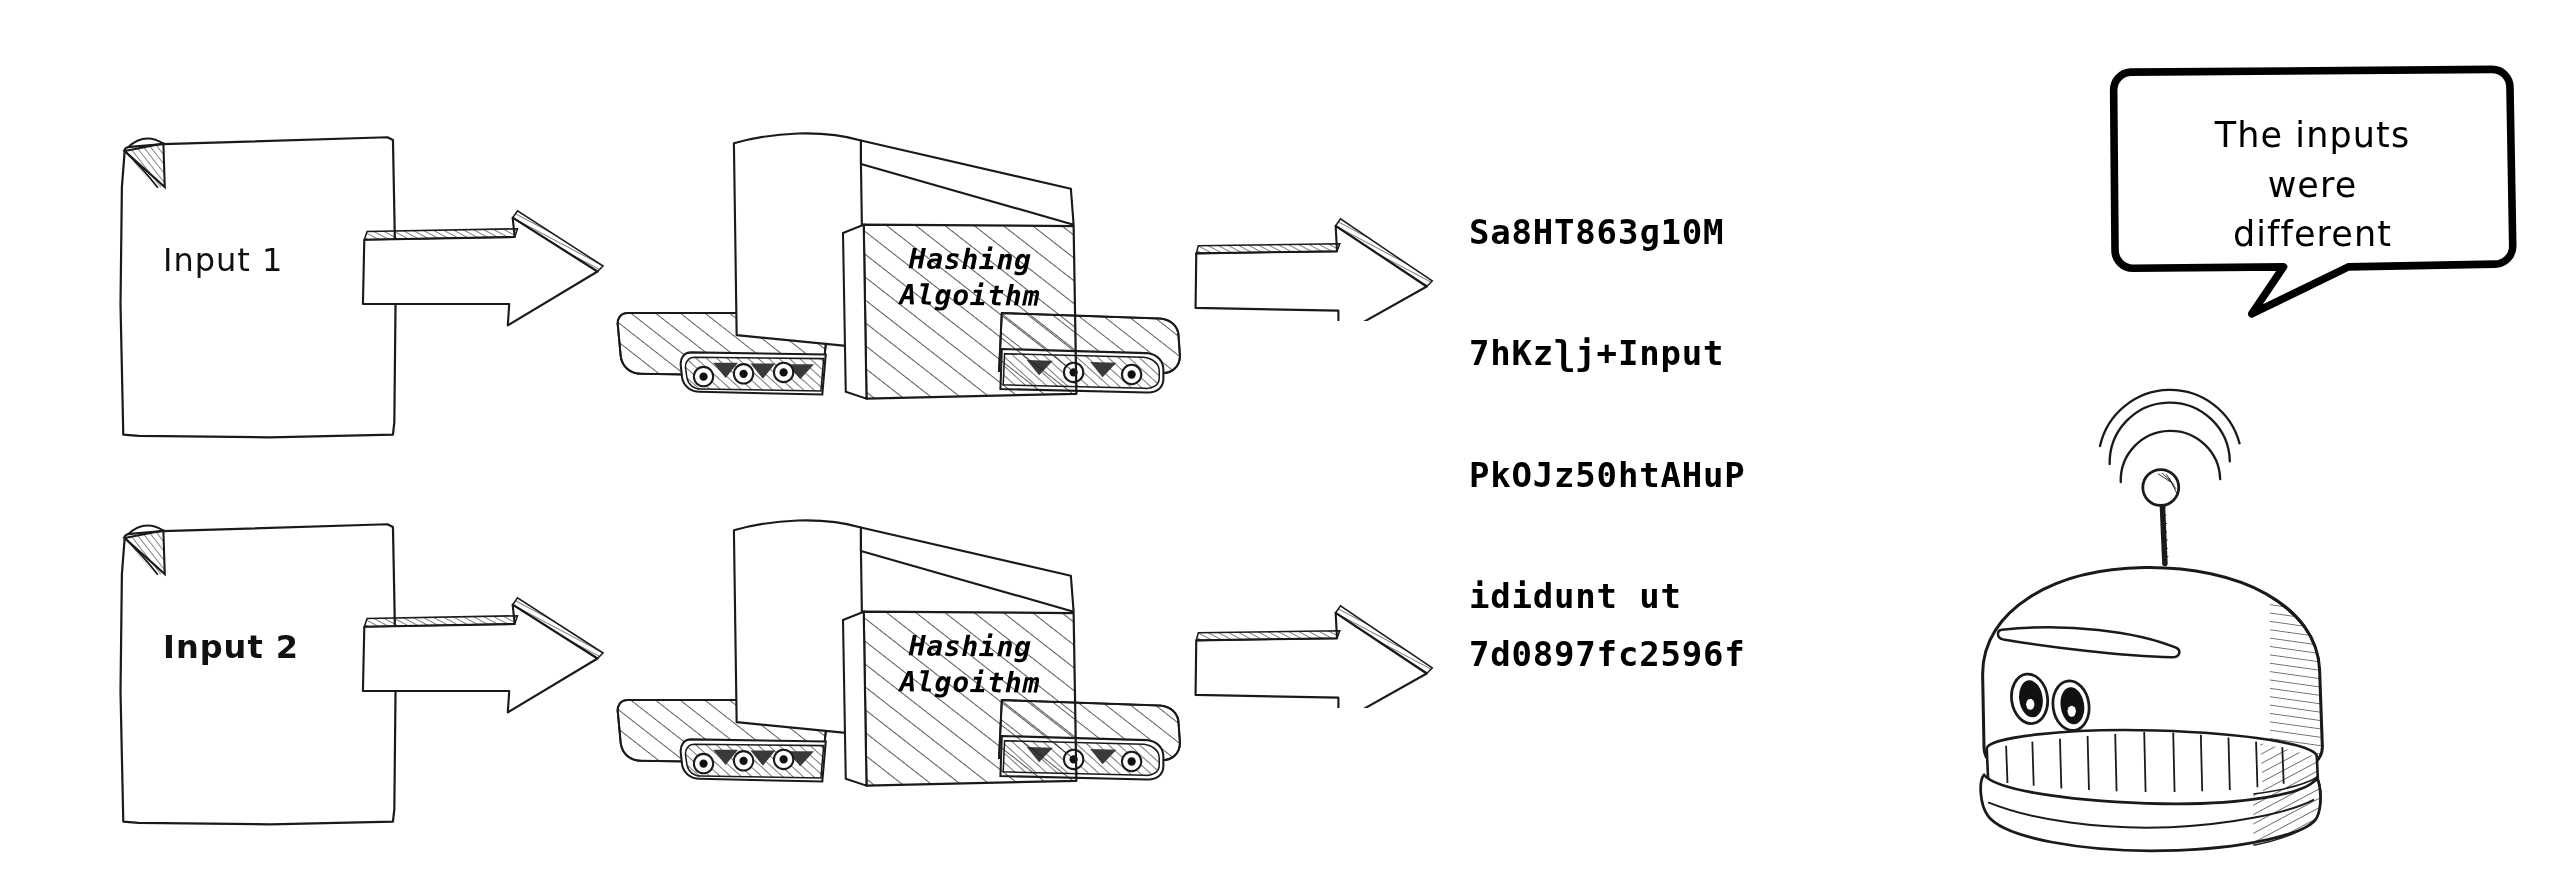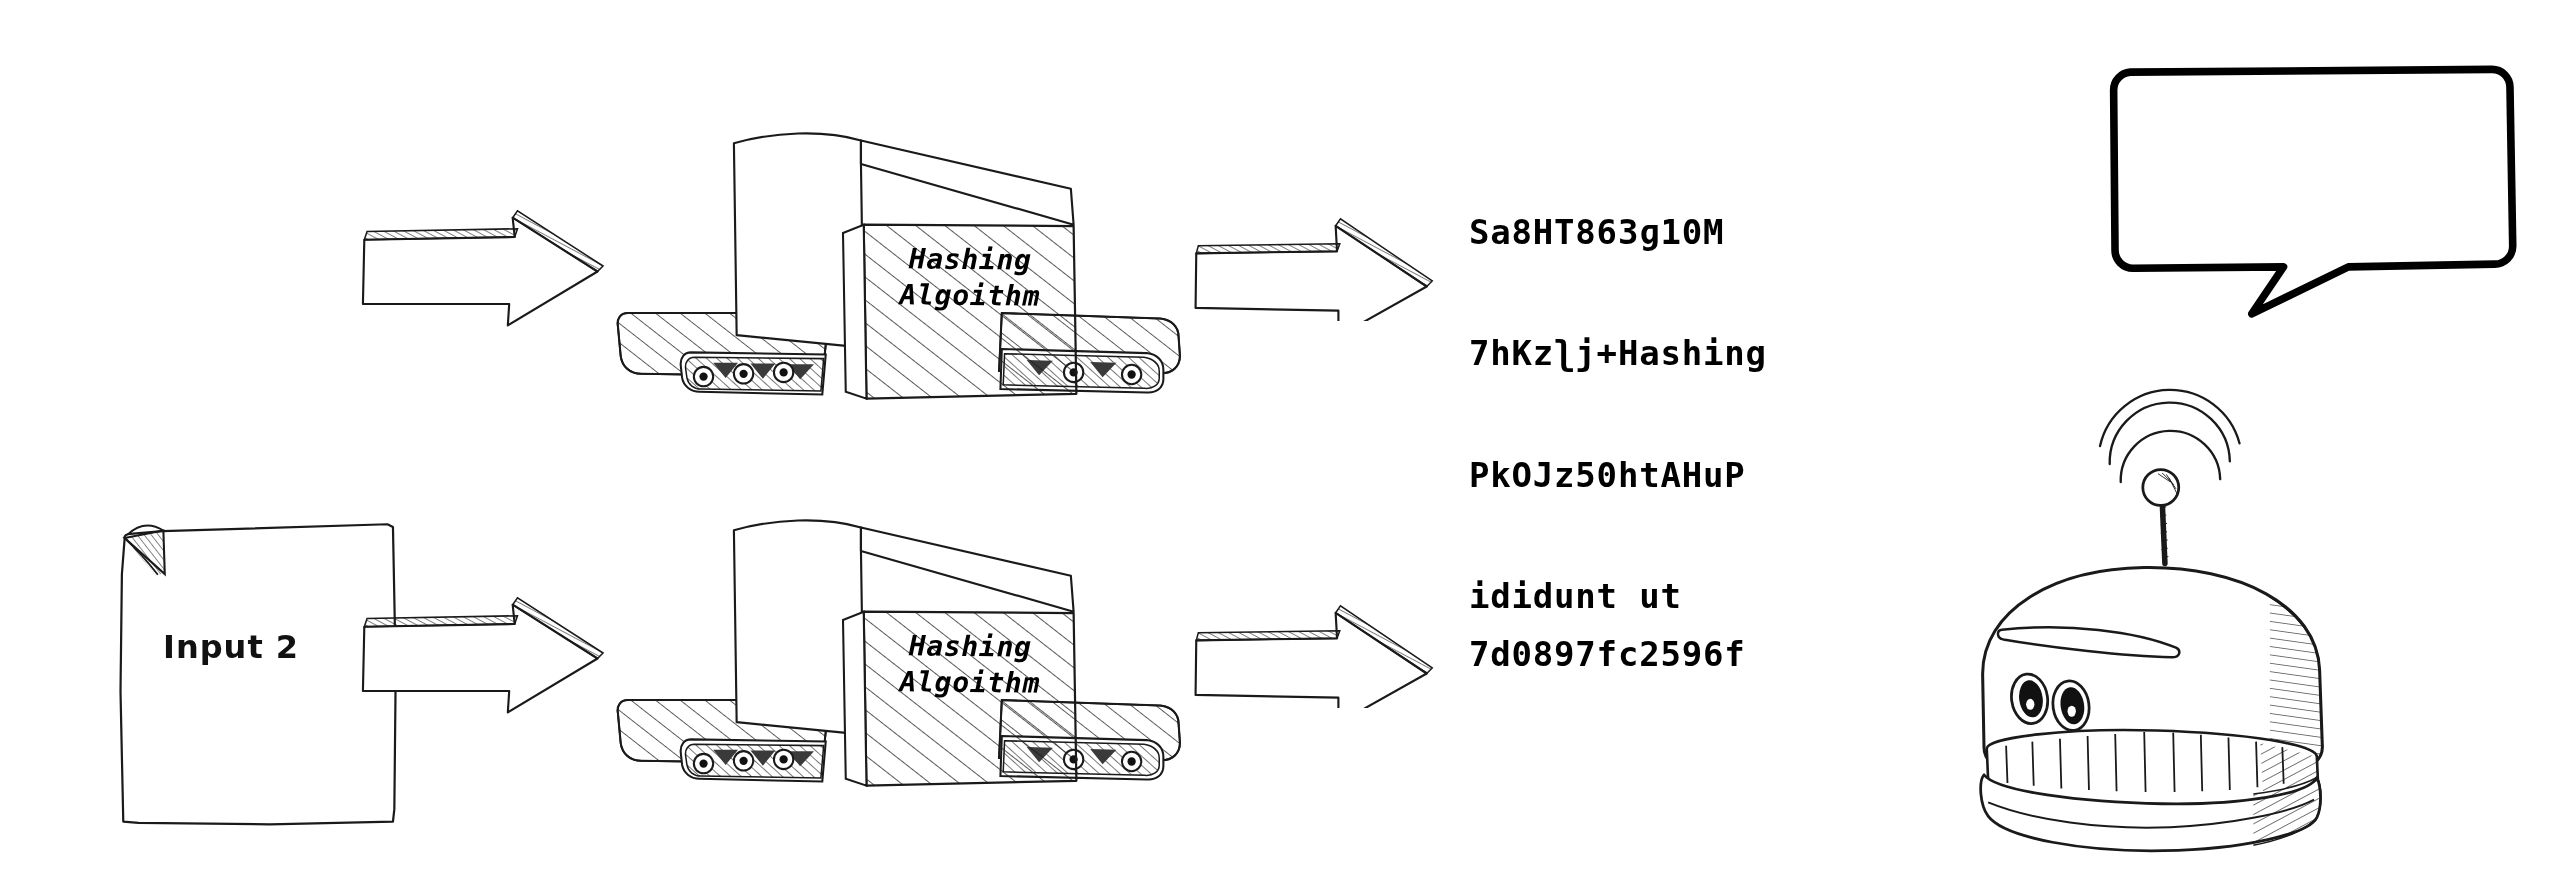--- a/index.html
+++ b/index.html
@@ -102,20 +102,34 @@
       <pattern id="hatchBase" width="12" height="12" patternUnits="userSpaceOnUse" patternTransform="rotate(62)">
         <line x1="0" y1="0" x2="0" y2="12" stroke="#1a1a1a" stroke-width="1.7"></line>
       </pattern>
 
       <pattern id="hatchRoller" width="10" height="10" patternUnits="userSpaceOnUse" patternTransform="rotate(-48)">
         <line x1="0" y1="0" x2="0" y2="10" stroke="#1a1a1a" stroke-width="1.7"></line>
       </pattern>
     </defs>
   </svg>
 
+  <div class="doc" style="left:97px;top:97px;">
+    <svg width="325" height="346" viewBox="0 0 470 500">
+      <path d="M40 78 C39 75 43 72 48 72 L95 68
+               L420 58 L428 62 L432 270 L430 470 L428 488
+               L250 492 L60 490 L38 488
+               L34 300 L36 130 Z" fill="#ffffff" stroke="#1a1a1a" stroke-width="3.2" stroke-linejoin="round"></path>
+
+      <path d="M40 78 L95 68 L97 128 L86 133 Z" fill="url(#hatchCorner)" stroke="none"></path>
+      <path d="M40 78 L96 67 L98 130 Z" fill="none" stroke="#1a1a1a" stroke-width="3"></path>
+      <path d="M40 78 C55 92 74 113 88 131" fill="none" stroke="#1a1a1a" stroke-width="2.6"></path>
+      <path d="M44 73 C58 60 75 54 96 67" fill="none" stroke="#1a1a1a" stroke-width="2.6"></path>
+    </svg>
+    <span class="doc-label" style="left:66px;top:144px;">Input 1</span>
+  </div>
 
   <div class="arrow" style="left:349px;top:197px;">
     <svg width="259" height="138" viewBox="0 0 375 200">
       <path d="M22 62 L240 58 L237 30 L360 108 L230 186 L232 155 L20 155 Z" fill="#ffffff" stroke="#1a1a1a" stroke-width="3.1" stroke-linejoin="round"></path>
 
       <path d="M22 62 L240 58 L244 46 L26 50 Z" fill="url(#hatchFine)" stroke="#1a1a1a" stroke-width="2.2"></path>
 
       <path d="M237 30 L360 108 L368 100 L244 20 Z" fill="url(#hatchFine)" stroke="#1a1a1a" stroke-width="2.2"></path>
     </svg>
   </div>
@@ -182,21 +196,21 @@
   <div class="arrow" style="left:1192px;top:183px;">
     <svg width="259" height="138" viewBox="0 0 375 200">
       <path d="M6 102 L210 99 L208 62 L340 150 L212 222 L212 185 L5 181 Z" fill="#ffffff" stroke="#1a1a1a" stroke-width="3.1" stroke-linejoin="round"></path>
       <path d="M6 102 L210 99 L214 88 L9 91 Z" fill="url(#hatchFine)" stroke="#1a1a1a" stroke-width="2.2"></path>
       <path d="M208 62 L340 150 L348 142 L215 52 Z" fill="url(#hatchFine)" stroke="#1a1a1a" stroke-width="2.2"></path>
     </svg>
   </div>
 
   <div class="hash" style="left:1469px;top:131px;">
     <div>Sa8HT863ɡ10M</div>
-    <div>7hKzʅj+Hashing</div>
+    <div>7hKzʅj+Input</div>
     <div>PkOJz50htAHuP</div>
     <div>ididunt ut</div>
   </div>
 
   <div class="doc" style="left:97px;top:484px;">
     <svg width="325" height="346" viewBox="0 0 470 500">
       <path d="M40 78 C39 75 43 72 48 72 L95 68
                L420 58 L428 62 L432 270 L430 470 L428 488
                L250 492 L60 490 L38 488
                L34 300 L36 130 Z" fill="#ffffff" stroke="#1a1a1a" stroke-width="3.2" stroke-linejoin="round"></path>
@@ -291,20 +305,23 @@
                L590 300
                A26 26 0 0 1 564 326
                L352 330
                L212 398
                L258 330
                L40 332
                A26 26 0 0 1 14 306
                L12 74
                A26 26 0 0 1 36 48 Z" fill="#ffffff" stroke="#000000" stroke-width="11" stroke-linejoin="round" stroke-linecap="round"></path>
     </svg>
+    <div class="bubble-text" style="left:0;top:72px;">The inputs
+were
+different</div>
   </div>
 
   <div class="robot" style="left:1963px;top:377px;">
     <svg width="553" height="511" viewBox="0 0 800 740">
 
       <g fill="none" stroke="#1a1a1a" stroke-width="3.4" stroke-linecap="round">
         <path d="M198 100 A104 104 0 0 1 400 96"></path>
         <path d="M212 126 A80 80 0 0 1 386 122"></path>
         <path d="M228 152 A56 56 0 0 1 372 148"></path>
       </g>

